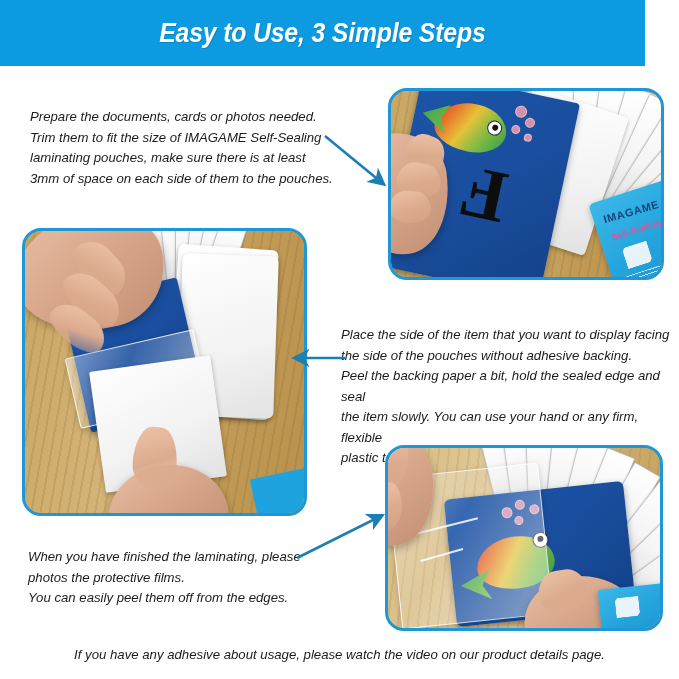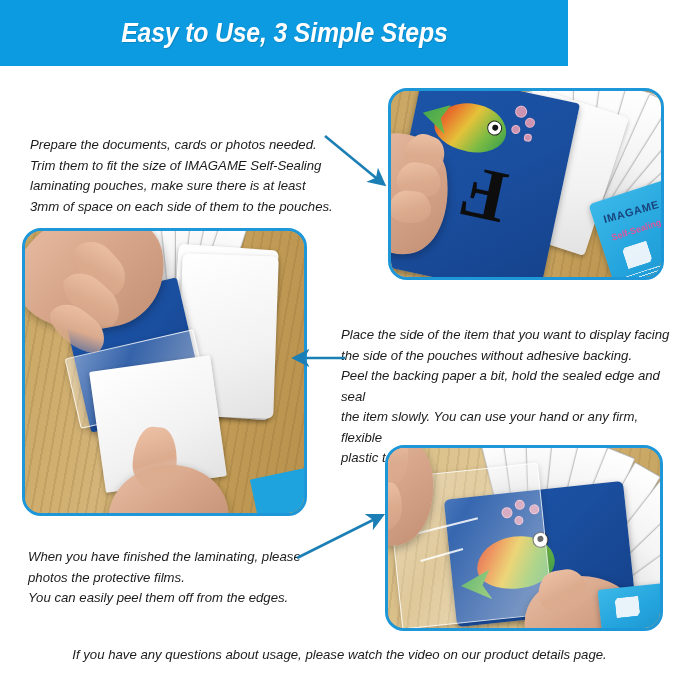--- a/index.html
+++ b/index.html
@@ -20,21 +20,21 @@
     width: 679px;
     height: 679px;
     background: #ffffff;
   }
 
   
   .header-band {
     position: absolute;
     left: 0;
     top: 0;
-    width: 568px;
+    width: 645px;
     height: 66px;
     background: #0c9ae0;
     display: flex;
     align-items: center;
     justify-content: center;
   }
   .header-title {
     color: #ffffff;
     font-family: "Liberation Sans", sans-serif;
     font-size: 27px;
@@ -49,21 +49,21 @@
   
   .step-text {
     position: absolute;
     font-family: "Liberation Sans", sans-serif;
     font-style: italic;
     font-size: 13.2px;
     line-height: 20.5px;
     color: #1b1b1b;
     white-space: pre-line;
   }
-  #text-step-1 { left: 30px;  top: 107px; width: 330px; margin-top: 28px; }
+  #text-step-1 { left: 30px;  top: 107px; width: 330px; }
   #text-step-2 { left: 341px; top: 325px; width: 330px; }
   #text-step-3 { left: 28px;  top: 547px; width: 330px; }
 
   .footer-text {
     position: absolute;
     left: 0;
     top: 647px;
     width: 679px;
     text-align: center;
     font-family: "Liberation Sans", sans-serif;
@@ -393,21 +393,21 @@
       <div class="product-box" style="right:-14px; bottom:-10px; width:74px; height:52px; transform:rotate(-6deg); border-radius:4px;">
         <div class="product-pouch-icon" style="left:16px; top:10px; width:24px; height:20px;"></div>
       </div>
     </div>
   </div>
 
   <div class="step-text" id="text-step-3">When you have finished the laminating, please
 photos the protective films.
 You can easily peel them off from the edges.</div>
 
-  <div class="footer-text">If you have any questions about usage, please watch the video on our product details page.</div>
+  <div class="footer-text">If you have any adhesive about usage, please watch the video on our product details page.</div>
 
   <svg id="arrow-layer" viewBox="0 0 679 679">
     <defs>
       <marker id="head-dr" markerWidth="7" markerHeight="7" refX="4.4" refY="3.5" orient="auto" markerUnits="strokeWidth">
         <path d="M0,0 L7,3.5 L0,7 L1.9,3.5 Z" fill="#1b7fb5"></path>
       </marker>
       <marker id="head-l" markerWidth="7" markerHeight="7" refX="4.4" refY="3.5" orient="auto" markerUnits="strokeWidth">
         <path d="M0,0 L7,3.5 L0,7 L1.9,3.5 Z" fill="#1b7fb5"></path>
       </marker>
       <marker id="head-ur" markerWidth="7" markerHeight="7" refX="4.4" refY="3.5" orient="auto" markerUnits="strokeWidth">

